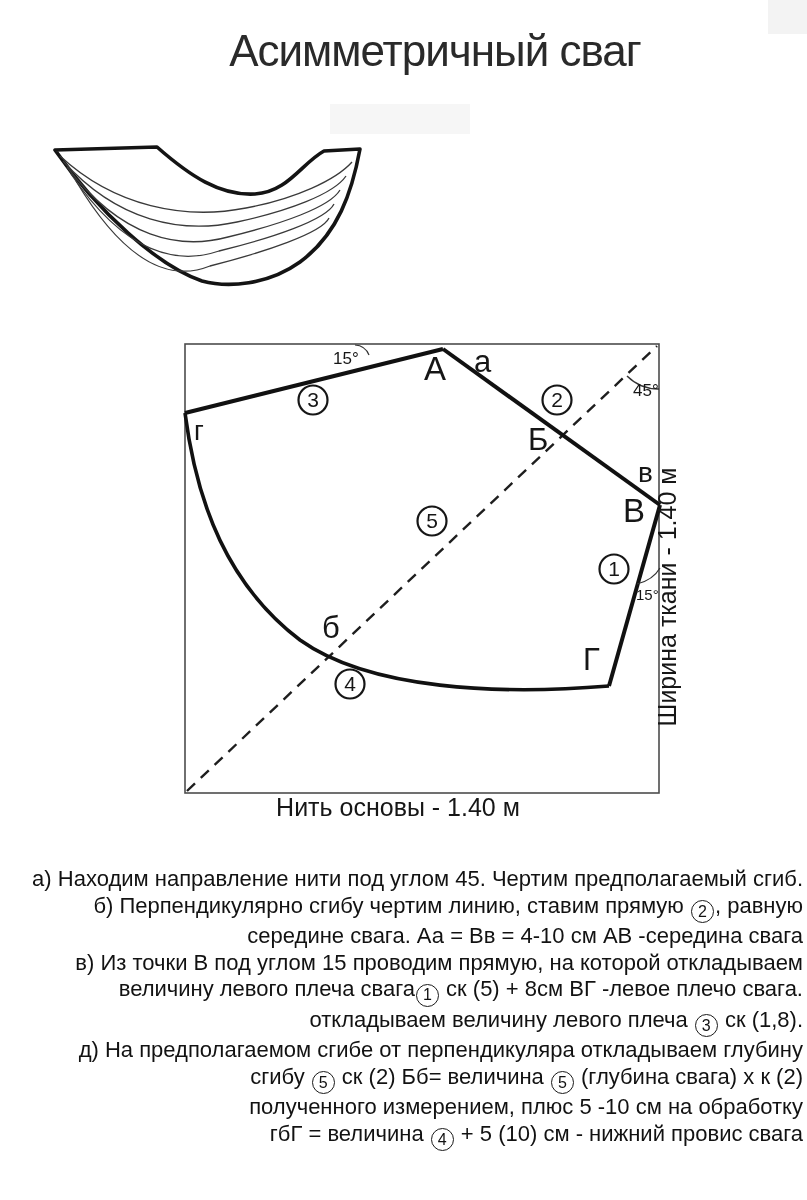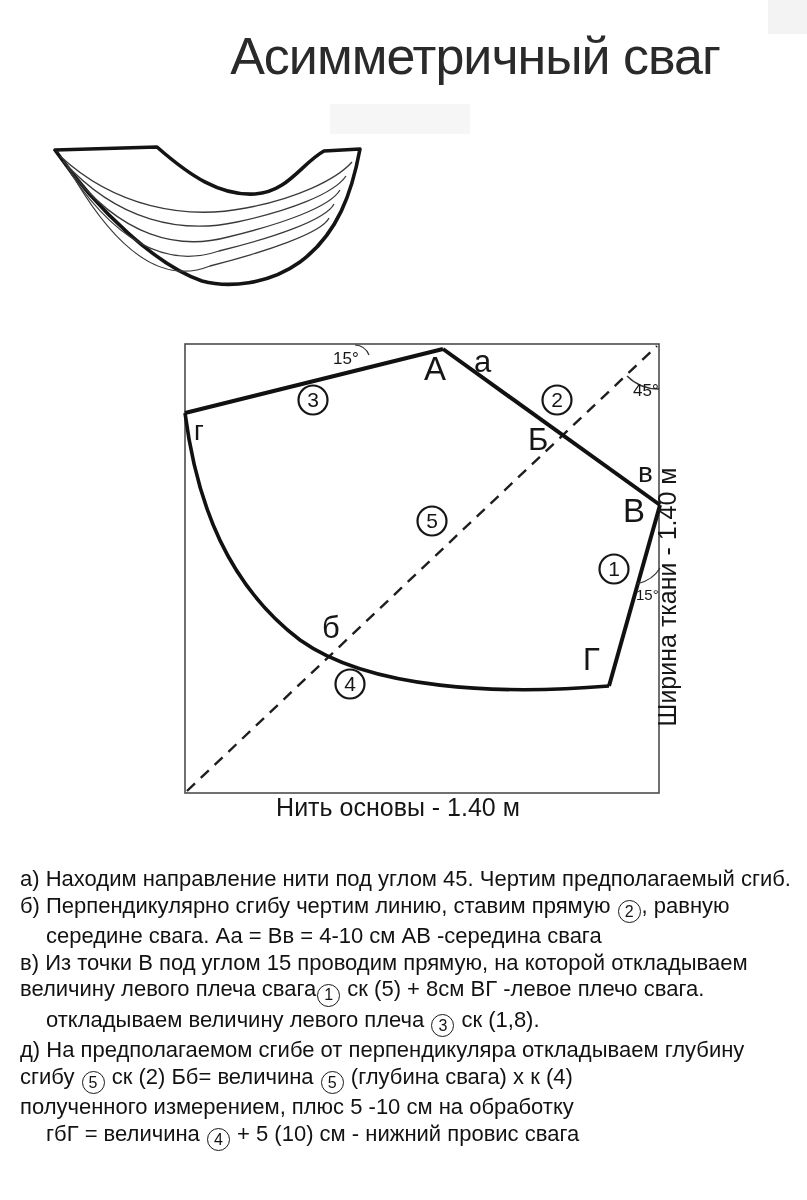--- a/index.html
+++ b/index.html
@@ -1,34 +1,34 @@
 <!DOCTYPE html>
 <html><head>
 <meta charset="utf-8">
 <style>
   html,body{margin:0;padding:0;background:#ffffff;}
   .page{
     position:relative;width:807px;height:1200px;background:#ffffff;overflow:hidden;
     font-family:"Liberation Sans",sans-serif;color:#161616;
   }
   .title{
-    position:absolute;top:26px;left:150px;width:570px;text-align:right;
-    font-size:52px;letter-spacing:-1px;color:#2a2a2a;font-weight:400;white-space:nowrap;
+    position:absolute;top:26px;left:150px;width:570px;text-align:center;
+    font-size:44px;letter-spacing:-1px;color:#2a2a2a;font-weight:400;white-space:nowrap;
   }
   .scan-smudge{position:absolute;background:#f6f6f6;}
   .smudge-title{top:104px;left:330px;width:140px;height:30px;}
   .smudge-corner{top:0;left:768px;width:39px;height:34px;background:#f3f3f3;}
   .swag-svg{position:absolute;top:133px;left:45px;}
   .diagram-svg{position:absolute;top:330px;left:150px;}
   svg text{font-family:"Liberation Sans",sans-serif;fill:#161616;}
   .instructions{
     position:absolute;top:866px;left:20px;width:783px;
     font-size:22px;line-height:26.5px;color:#121212;
   }
-  .instr-line{white-space:nowrap;}
+  .instr-line{white-space:nowrap;text-align:right;}
   .instr-line.indent{padding-left:26px;}
   .circled-num{
     display:inline-flex;align-items:center;justify-content:center;
     width:21px;height:21px;border:1.8px solid #1a1a1a;border-radius:50%;
     font-size:16px;line-height:1;vertical-align:-4px;margin:0 1px;
     background:#fff;
   }
 </style>
 </head>
 <body>
@@ -104,18 +104,18 @@
   </svg>
 
   <div class="instructions" id="instructions">
       <div class="instr-line"><span>а) Находим направление нити под углом 45. Чертим предполагаемый сгиб.</span></div>
       <div class="instr-line"><span>б) Перпендикулярно сгибу чертим линию, ставим прямую </span><span class="circled-num">2</span><span>, равную</span></div>
       <div class="instr-line indent"><span>середине свага. Аа = Вв = 4-10 см  АВ -середина свага</span></div>
       <div class="instr-line"><span>в) Из точки В под углом 15 проводим прямую, на которой откладываем</span></div>
       <div class="instr-line"><span>величину левого плеча свага</span><span class="circled-num">1</span><span> ск (5) + 8см ВГ -левое плечо свага.</span></div>
       <div class="instr-line indent"><span>откладываем величину левого плеча </span><span class="circled-num">3</span><span> ск (1,8).</span></div>
       <div class="instr-line"><span>д) На предполагаемом сгибе от перпендикуляра откладываем глубину</span></div>
-      <div class="instr-line"><span>сгибу </span><span class="circled-num">5</span><span> ск (2) Бб= величина </span><span class="circled-num">5</span><span> (глубина свага) х к (4)</span></div>
+      <div class="instr-line"><span>сгибу </span><span class="circled-num">5</span><span> ск (2) Бб= величина </span><span class="circled-num">5</span><span> (глубина свага) х к (2)</span></div>
       <div class="instr-line"><span>полученного измерением, плюс 5 -10 см на обработку</span></div>
       <div class="instr-line indent"><span>гбГ = величина </span><span class="circled-num">4</span><span> + 5 (10) см - нижний провис свага</span></div>
     </div>
 
 </div>
 
 </body></html>

